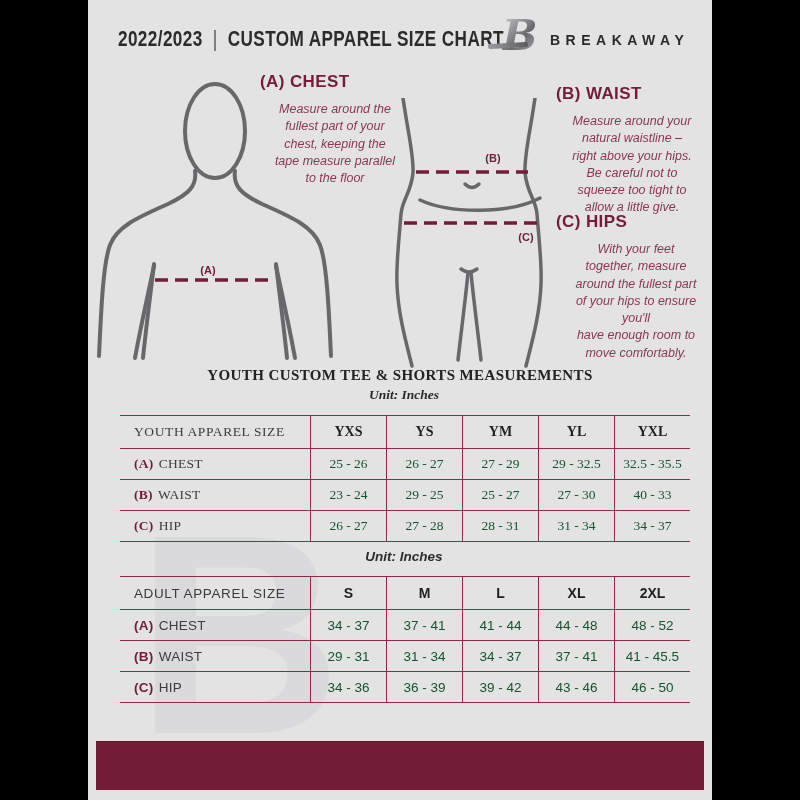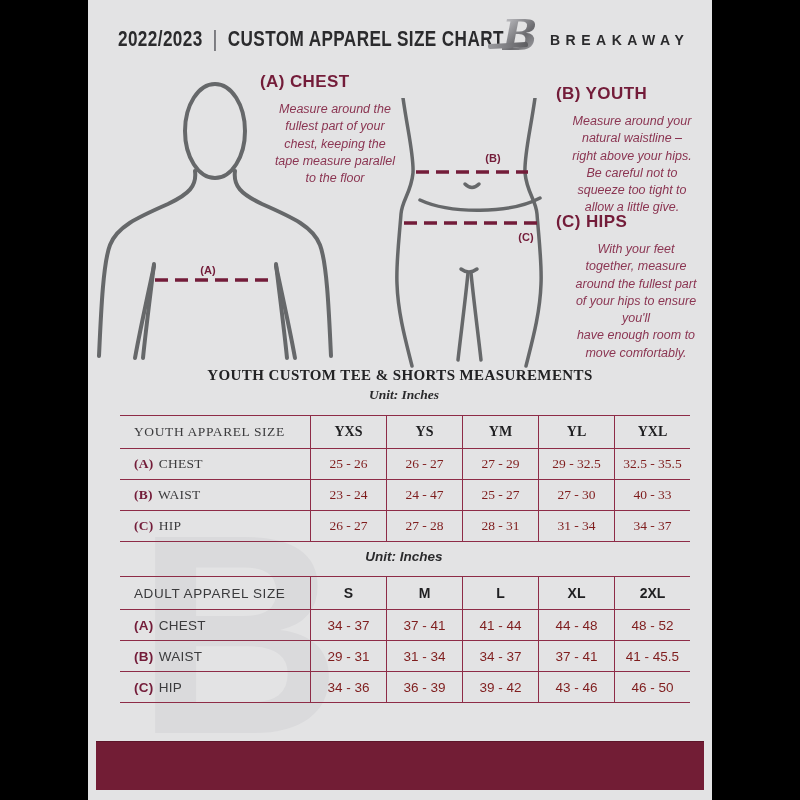--- a/index.html
+++ b/index.html
@@ -72,21 +72,21 @@
     color:var(--ink,#2b2b2d);margin:3px 0 0 0;padding-left:8px;
   }
   .size-table{
     margin:12px 0 0 32px;width:570px;
     display:grid;grid-template-columns:190px repeat(5,1fr);
     border-bottom:1.5px solid var(--table-line,#8e2c47);
   }
   .cell{
     border-top:1.5px solid var(--table-line,#8e2c47);
     display:flex;align-items:center;justify-content:center;
-    height:30px;font-size:13.5px;color:#7f1d1d;background:transparent;
+    height:30px;font-size:13.5px;color:#14532d;background:transparent;
   }
   .cell.th{height:32px;font-weight:bold;font-size:14px;color:#1f1f21;text-align:center;}
   .cell.sep{border-left:1.5px solid var(--table-line,#8e2c47);}
   .cell.size-col-head{
     justify-content:flex-start;padding-left:14px;font-weight:normal;
     font-size:13.5px;letter-spacing:0.6px;color:#3b3b3d;
   }
   .cell.row-label{
     justify-content:flex-start;padding-left:14px;color:#3b3b3d;letter-spacing:0.3px;
   }
@@ -147,21 +147,21 @@
 
   <div class="inst inst-chest">
     <h3>(A) CHEST</h3>
     <p>Measure around the
 fullest part of your
 chest, keeping the
 tape measure parallel
 to the floor</p>
   </div>
   <div class="inst inst-waist">
-    <h3>(B) YOUTH</h3>
+    <h3>(B) WAIST</h3>
     <p>Measure around your
 natural waistline –
 right above your hips.
 Be careful not to
 squeeze too tight to
 allow a little give.</p>
   </div>
   <div class="inst inst-hips">
     <h3>(C) HIPS</h3>
     <p>With your feet
@@ -186,21 +186,21 @@
         <div class="cell th sep">YL</div>
         <div class="cell th sep">YXL</div>
         <div class="cell row-label"><span class="key">(A)</span>CHEST</div>
         <div class="cell sep">25 - 26</div>
         <div class="cell sep">26 - 27</div>
         <div class="cell sep">27 - 29</div>
         <div class="cell sep">29 - 32.5</div>
         <div class="cell sep">32.5 - 35.5</div>
         <div class="cell row-label"><span class="key">(B)</span>WAIST</div>
         <div class="cell sep">23 - 24</div>
-        <div class="cell sep">24 - 47</div>
+        <div class="cell sep">29 - 25</div>
         <div class="cell sep">25 - 27</div>
         <div class="cell sep">27 - 30</div>
         <div class="cell sep">40 - 33</div>
         <div class="cell row-label"><span class="key">(C)</span>HIP</div>
         <div class="cell sep">26 - 27</div>
         <div class="cell sep">27 - 28</div>
         <div class="cell sep">28 - 31</div>
         <div class="cell sep">31 - 34</div>
         <div class="cell sep">34 - 37</div>
       </div>

